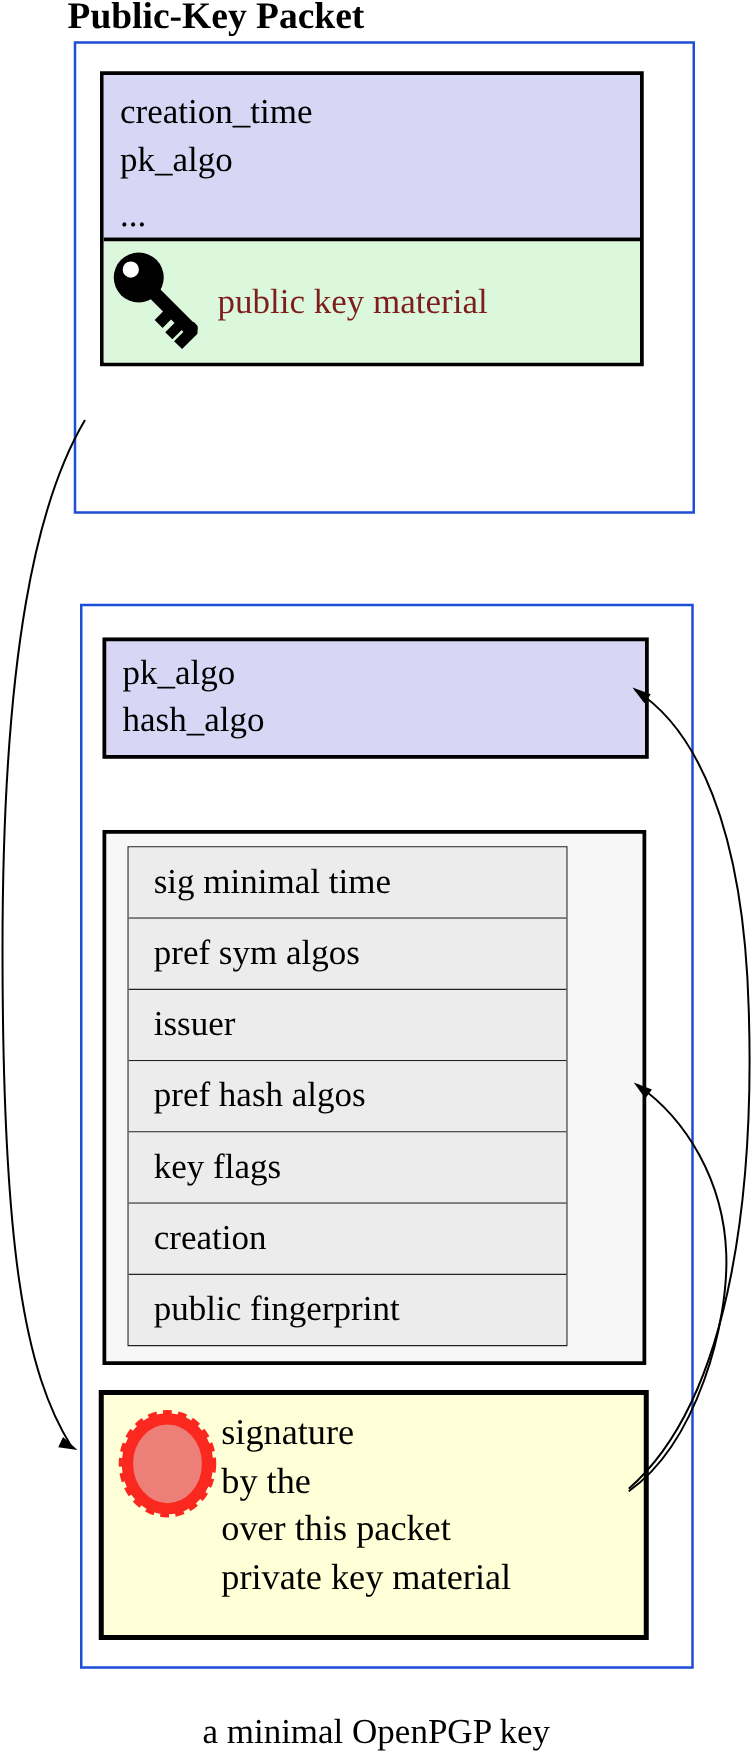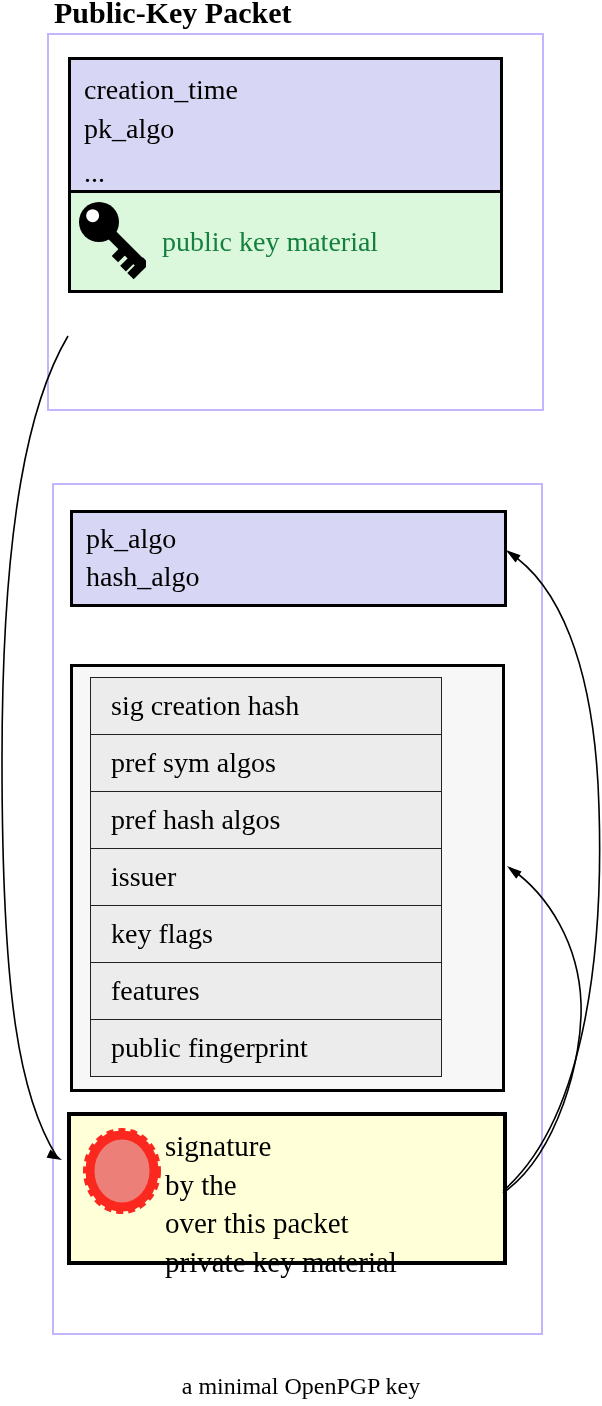--- a/index.html
+++ b/index.html
@@ -3,54 +3,54 @@
 <meta charset="utf-8">
 <style>
   html,body{margin:0;padding:0;background:#fff;}
   #canvas{
     position:relative;width:602px;height:1406px;background:#fff;overflow:hidden;
     font-family:Liberation Serif, serif;color:#000;
   }
   .title{
     position:absolute;font-weight:bold;font-size:30px;line-height:32px;white-space:nowrap;
   }
-  .outer-box{position:absolute;border:2px solid #c4b5fd;background:#fff;box-sizing:border-box;}
+  .outer-box{position:absolute;border:2px solid #1d4ed8;background:#fff;box-sizing:border-box;margin-left:12px;}
 
   
   .packet-box{position:absolute;left:19px;top:22px;width:435px;height:236px;
     border:3px solid #000;box-sizing:border-box;display:flex;flex-direction:column;}
   .lav-section{background:#d7d6f4;height:130px;padding:10px 0 0 13px;box-sizing:border-box;}
   .lav-section .line{font-size:28px;line-height:39px;white-space:nowrap;}
   .lav-section .dots{margin-top:5px;}
   .green-section{background:#dcf8dc;flex:1;border-top:3px solid #000;
     display:flex;align-items:center;}
-  .green-label{color:#15803d;font-size:28px;margin-left:16px;white-space:nowrap;}
+  .green-label{color:#7f1d1d;font-size:28px;margin-left:16px;white-space:nowrap;}
   .key-svg{margin-left:5px;flex:0 0 auto;}
 
   
   .algo-box{position:absolute;left:16px;top:25px;width:437px;height:97px;
     border:3px solid #000;background:#d7d6f4;box-sizing:border-box;padding:7px 0 0 13px;}
   .algo-box .line{font-size:28px;line-height:38px;white-space:nowrap;}
   .hashed-label{position:absolute;left:16px;top:143px;font-size:28px;line-height:32px;white-space:nowrap;}
   .hashed-box{position:absolute;left:16px;top:179px;width:435px;height:428px;
     border:3px solid #000;background:#f7f7f7;box-sizing:border-box;}
   .sub-table{position:absolute;left:17px;top:10px;width:352px;border:1px solid #222;box-sizing:border-box;}
   .sub-row{height:57px;background:#ececec;border-bottom:1px solid #222;
     display:flex;align-items:center;padding-left:20px;box-sizing:border-box;
     font-size:28px;white-space:nowrap;}
   .sub-row:last-child{border-bottom:none;height:56px;}
 
-  .sig-box{position:absolute;left:13px;top:627px;width:440px;height:153px;
+  .sig-box{position:absolute;left:13px;top:627px;width:440px;height:200px;
     border:4px solid #000;background:#ffffd8;box-sizing:border-box;}
   .seal-svg{position:absolute;left:10px;top:10px;}
   .sig-text{position:absolute;left:94px;top:11px;}
   .sig-text .line{font-size:29px;line-height:38.5px;white-space:nowrap;}
 
   .caption{position:absolute;left:0;top:1372px;width:602px;text-align:center;
-    font-size:24px;line-height:28px;}
+    font-size:28px;line-height:28px;}
 
   .arrows{position:absolute;left:0;top:0;pointer-events:none;}
 </style>
 </head>
 <body>
 
 <div id="canvas">
 
   <div class="title" style="left:54px;top:-3px;">Public-Key Packet</div>
 
@@ -81,26 +81,26 @@
   <div class="outer-box" style="left:52px;top:483px;width:491px;height:852px;">
 
     <div class="algo-box">
       <div class="line">pk_algo</div>
       <div class="line">hash_algo</div>
     </div>
 
 
     <div class="hashed-box">
       <div class="sub-table">
-        <div class="sub-row">sig creation hash</div>
+        <div class="sub-row">sig minimal time</div>
         <div class="sub-row">pref sym algos</div>
+        <div class="sub-row">issuer</div>
         <div class="sub-row">pref hash algos</div>
-        <div class="sub-row">issuer</div>
         <div class="sub-row">key flags</div>
-        <div class="sub-row">features</div>
+        <div class="sub-row">creation</div>
         <div class="sub-row">public fingerprint</div>
       </div>
     </div>
 
     <div class="sig-box">
       <svg class="seal-svg" width="82" height="90" viewBox="0 0 82 90">
         <ellipse cx="41" cy="45" rx="37" ry="41" fill="none" stroke="#fa281e" stroke-width="4" stroke-dasharray="7 5"></ellipse>
         <ellipse cx="41" cy="45" rx="32" ry="36" fill="#ec8078" stroke="#fa281e" stroke-width="9"></ellipse>
       </svg>
       <div class="sig-text">

